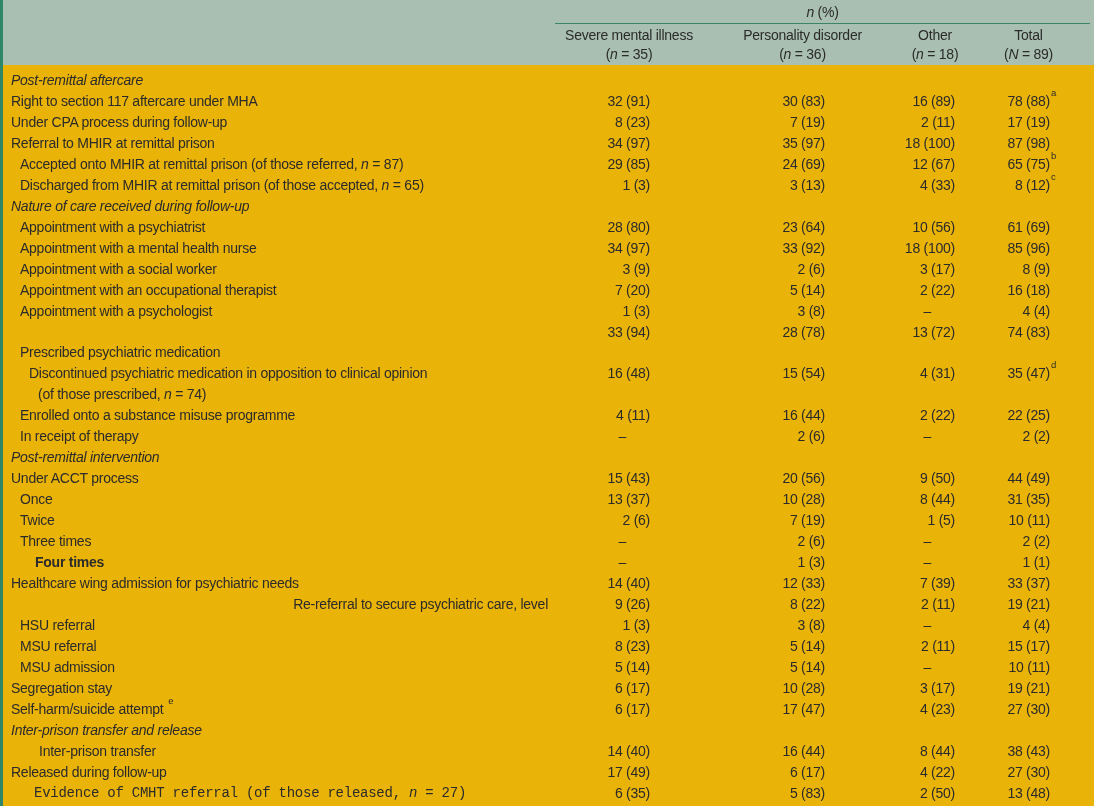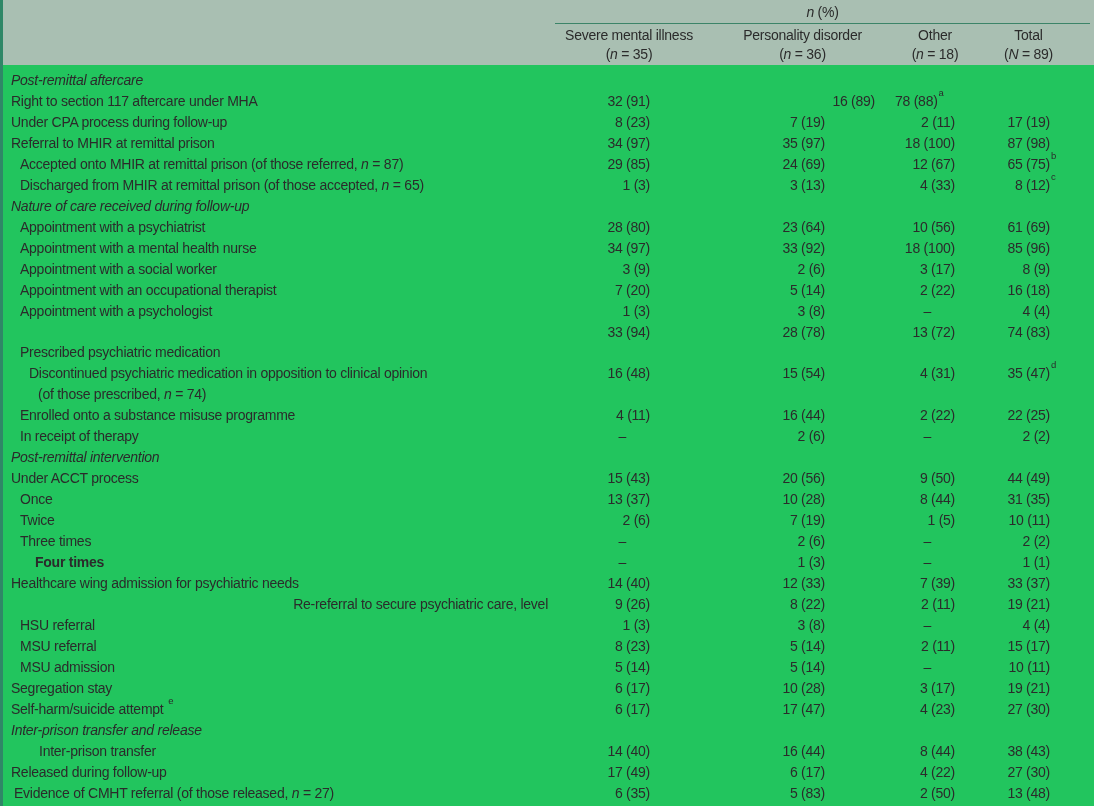--- a/index.html
+++ b/index.html
@@ -40,21 +40,21 @@
   }
   .hcols{
     display:grid;
     grid-template-columns:545px 162px 185px 80px 119px;
     padding-top:2px;
   }
   .hc{text-align:center;line-height:19px;}
   .hc4{padding-right:12px;}
   
   .tbody{
-    background:#22c55e;
+    background:#eab308;
     padding-top:5px;
     padding-bottom:2px;
   }
   .trow{
     display:grid;
     grid-template-columns:545px 162px 185px 80px 119px;
     align-items:start;
   }
   .cell{line-height:21px;white-space:nowrap;}
   .cell.label{overflow:visible;}
@@ -116,20 +116,21 @@
           <div class="cell v c1"></div>
           <div class="cell v c2"></div>
           <div class="cell v c3"></div>
           <div class="cell v c4"></div>
         </div>
         <div class="trow">
           <div class="cell label">
             <div style="padding-left: 8px;">Right to section 117 aftercare under MHA</div>
           </div>
           <div class="cell v c1">32 (91)</div>
+          <div class="cell v c2">30 (83)</div>
           <div class="cell v c3">16 (89)</div>
           <div class="cell v c4">78 (88)<span class="supmark"><sup>a</sup></span></div>
         </div>
         <div class="trow">
           <div class="cell label">
             <div style="padding-left: 8px;">Under CPA process during follow-up</div>
           </div>
           <div class="cell v c1">8 (23)</div>
           <div class="cell v c2">7 (19)</div>
           <div class="cell v c3">2 (11)</div>
@@ -386,21 +387,21 @@
           <div class="cell label">
             <div style="padding-left: 8px;">Released during follow-up</div>
           </div>
           <div class="cell v c1">17 (49)</div>
           <div class="cell v c2">6 (17)</div>
           <div class="cell v c3">4 (22)</div>
           <div class="cell v c4">27 (30)</div>
         </div>
         <div class="trow">
           <div class="cell label">
-            <div style="padding-left: 11px;">Evidence of CMHT referral (of those released, <i>n</i> = 27)</div>
+            <div style="padding-left: 31px; font-family: Liberation Mono, monospace;">Evidence of CMHT referral (of those released, <i>n</i> = 27)</div>
           </div>
           <div class="cell v c1">6 (35)</div>
           <div class="cell v c2">5 (83)</div>
           <div class="cell v c3">2 (50)</div>
           <div class="cell v c4">13 (48)</div>
         </div>
       </div>
   </div>
 
   <div class="bottom-strip"></div>

